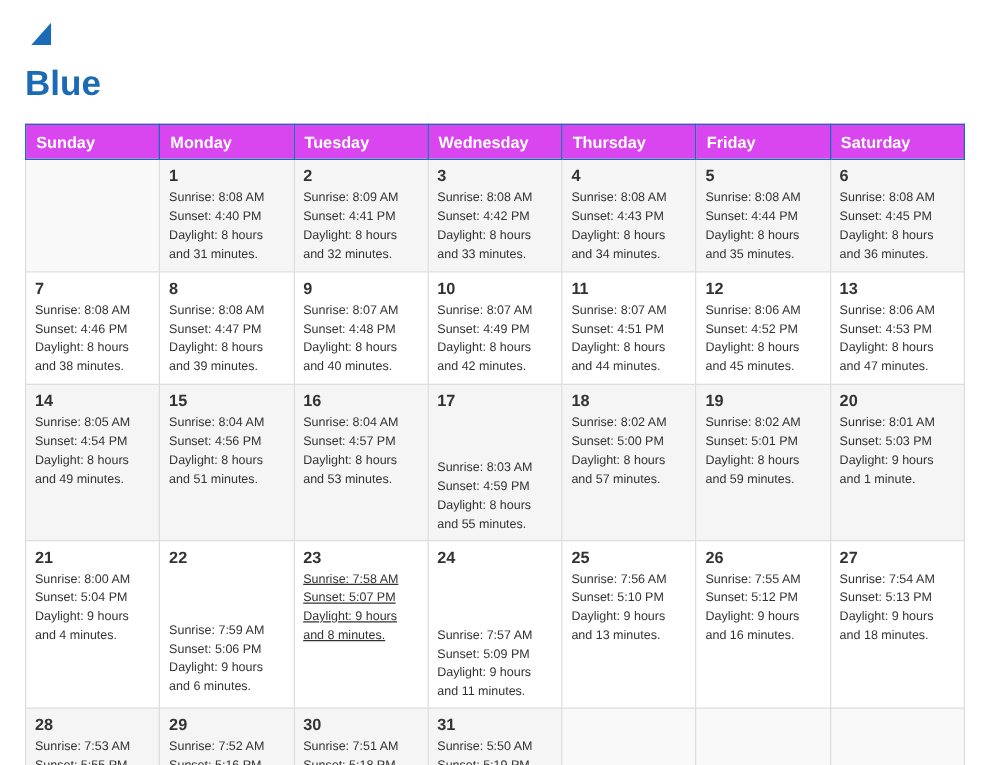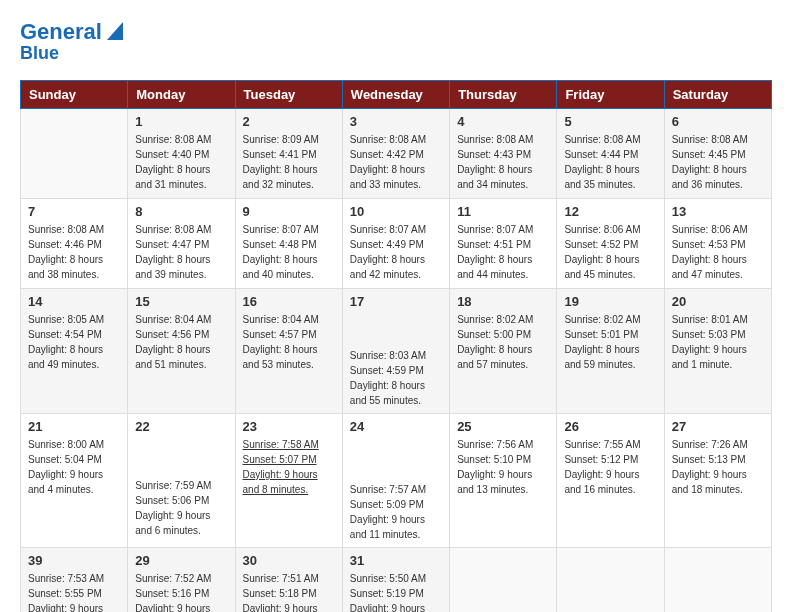--- a/index.html
+++ b/index.html
@@ -40,21 +40,21 @@
     .subtitle {
       font-size: 15px;
       color: #444;
     }
     table {
       width: 100%;
       border-collapse: collapse;
       table-layout: fixed;
     }
     thead tr th {
-      background-color: #7f1d1d;
+      background-color: #d946ef;
       color: #fff;
       font-size: 13px;
       font-weight: bold;
       padding: 6px 8px;
       text-align: left;
       border: 1px solid #1a6ab5;
     }
     tbody tr td {
       vertical-align: top;
       padding: 5px 7px;
@@ -84,26 +84,25 @@
       background-color: #f9f9f9 !important;
     }
   </style>
 </head>
 <body>
 
 <div class="header">
   <div class="logo">
     <div style="display:flex;flex-direction:column;align-items:flex-start;">
       <div style="display:flex;align-items:center;">
-        <span class="logo-text"><span>General</span></span>
         <svg width="18" height="22" viewBox="0 0 18 22" style="margin-left:3px;margin-top:-6px;">
           <polygon points="2,22 18,22 18,4" fill="#1a6ab5"></polygon>
         </svg>
       </div>
-      <span class="logo-text" style="color:#1a6ab5;font-size:18px;">Blue</span>
+      <span class="logo-text" style="color:#1a6ab5;font-size:28px;margin-top:16px;">Blue</span>
     </div>
   </div>
   <div class="title-block">
     <div class="month-title"></div>
     <div class="subtitle"></div>
   </div>
 </div>
 
 <table>
   <thead>
@@ -303,29 +302,29 @@
         </td>
         <td>
           <span class="day-number">26</span>
           <div class="day-info" style="white-space: pre-line;">Sunrise: 7:55 AM
 Sunset: 5:12 PM
 Daylight: 9 hours
 and 16 minutes.</div>
         </td>
         <td>
           <span class="day-number">27</span>
-          <div class="day-info" style="white-space: pre-line;">Sunrise: 7:26 AM
+          <div class="day-info" style="white-space: pre-line;">Sunrise: 7:54 AM
 Sunset: 5:13 PM
 Daylight: 9 hours
 and 18 minutes.</div>
         </td>
       </tr>
       <tr>
         <td>
-          <span class="day-number">39</span>
+          <span class="day-number">28</span>
           <div class="day-info" style="white-space: pre-line;">Sunrise: 7:53 AM
 Sunset: 5:55 PM
 Daylight: 9 hours
 and 21 minutes.</div>
         </td>
         <td>
           <span class="day-number">29</span>
           <div class="day-info" style="white-space: pre-line;">Sunrise: 7:52 AM
 Sunset: 5:16 PM
 Daylight: 9 hours

